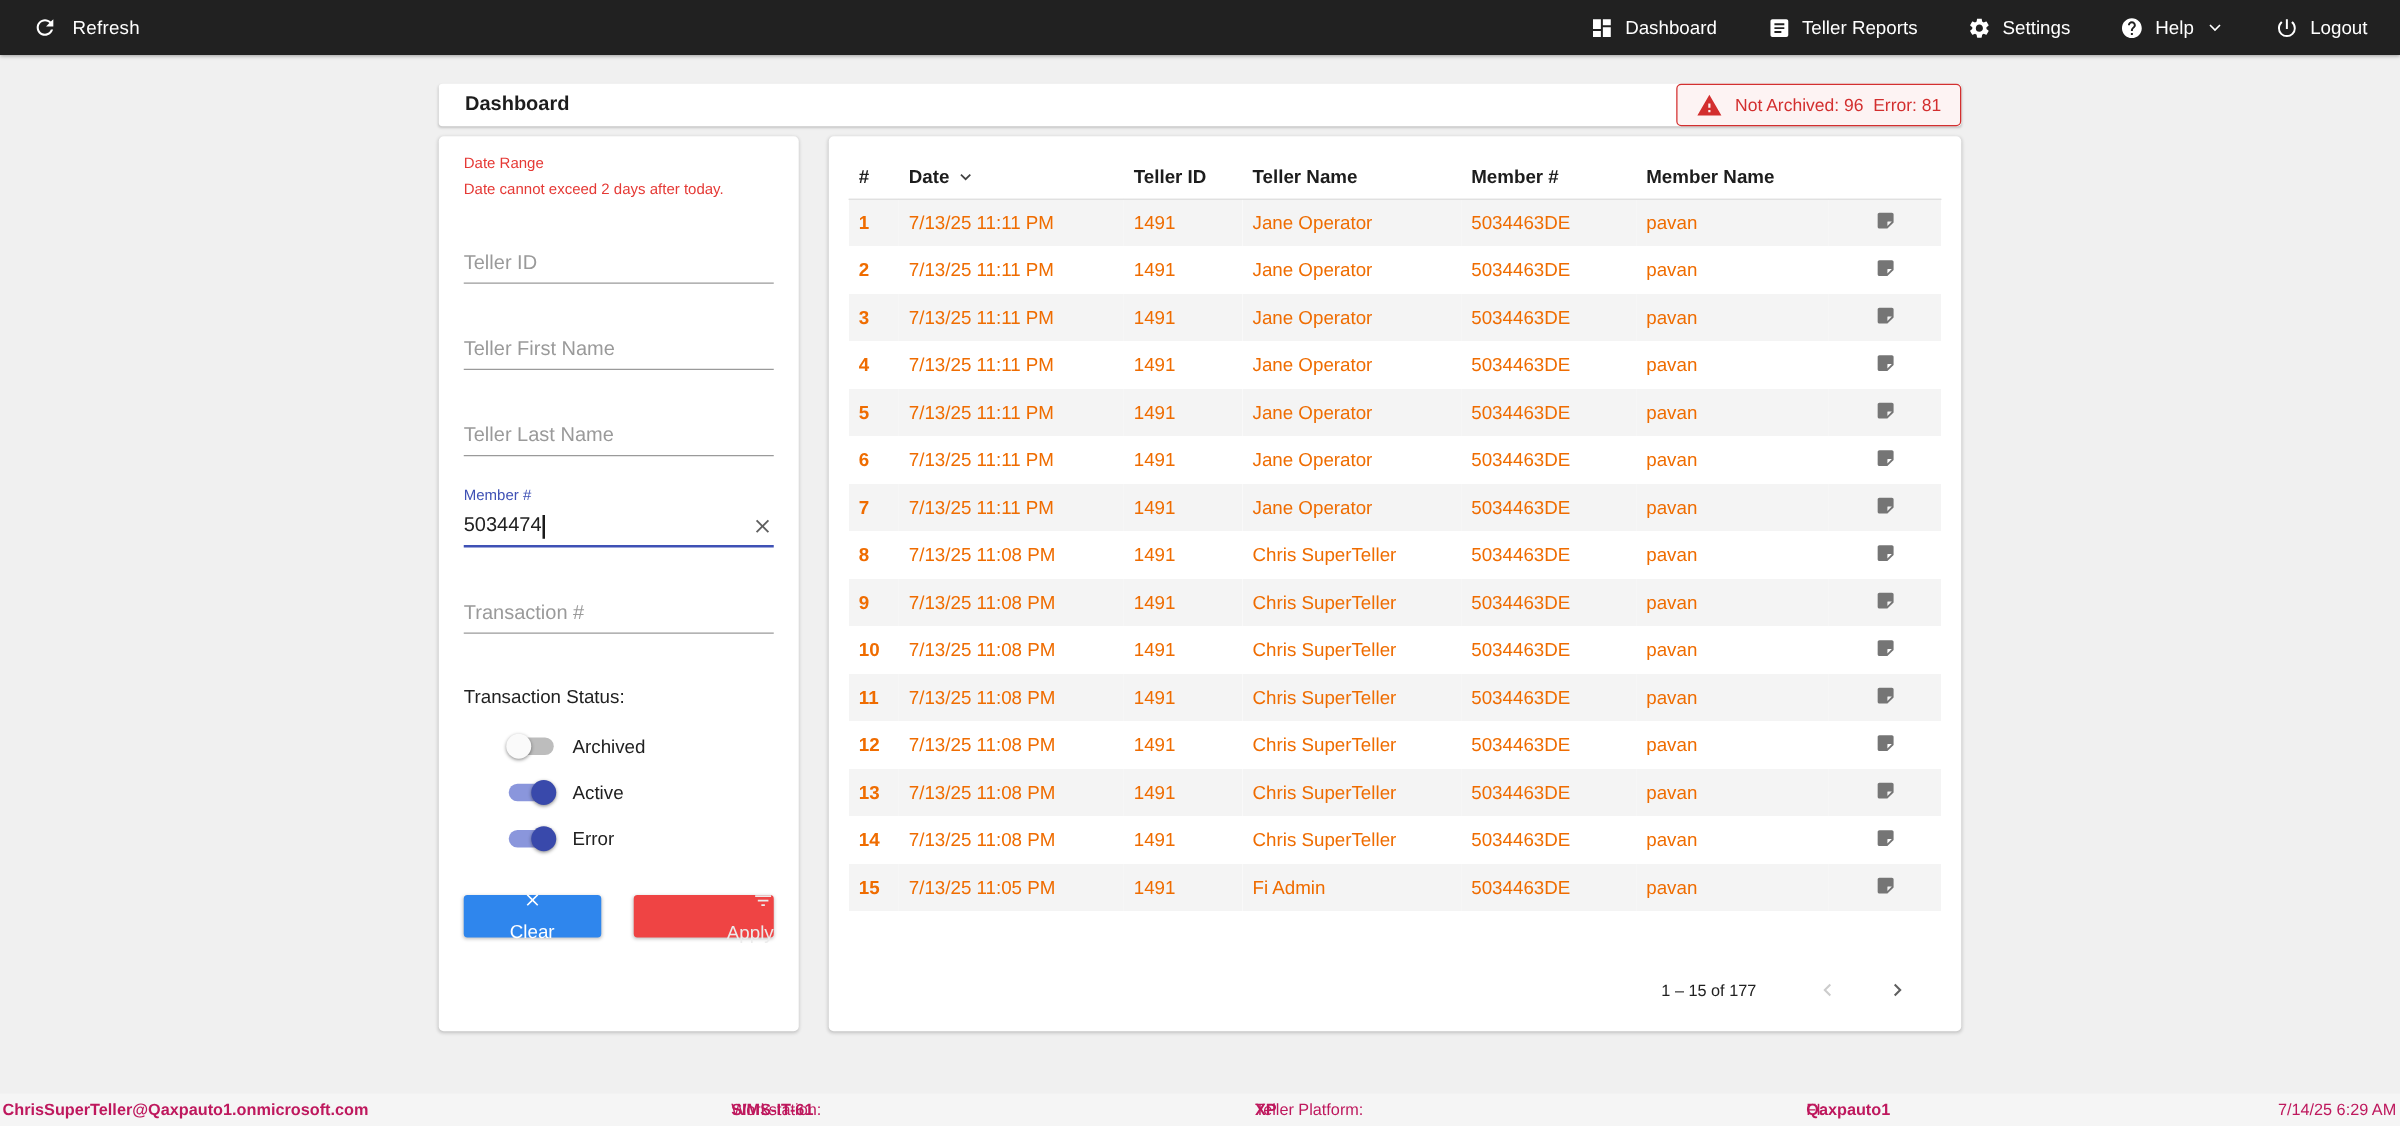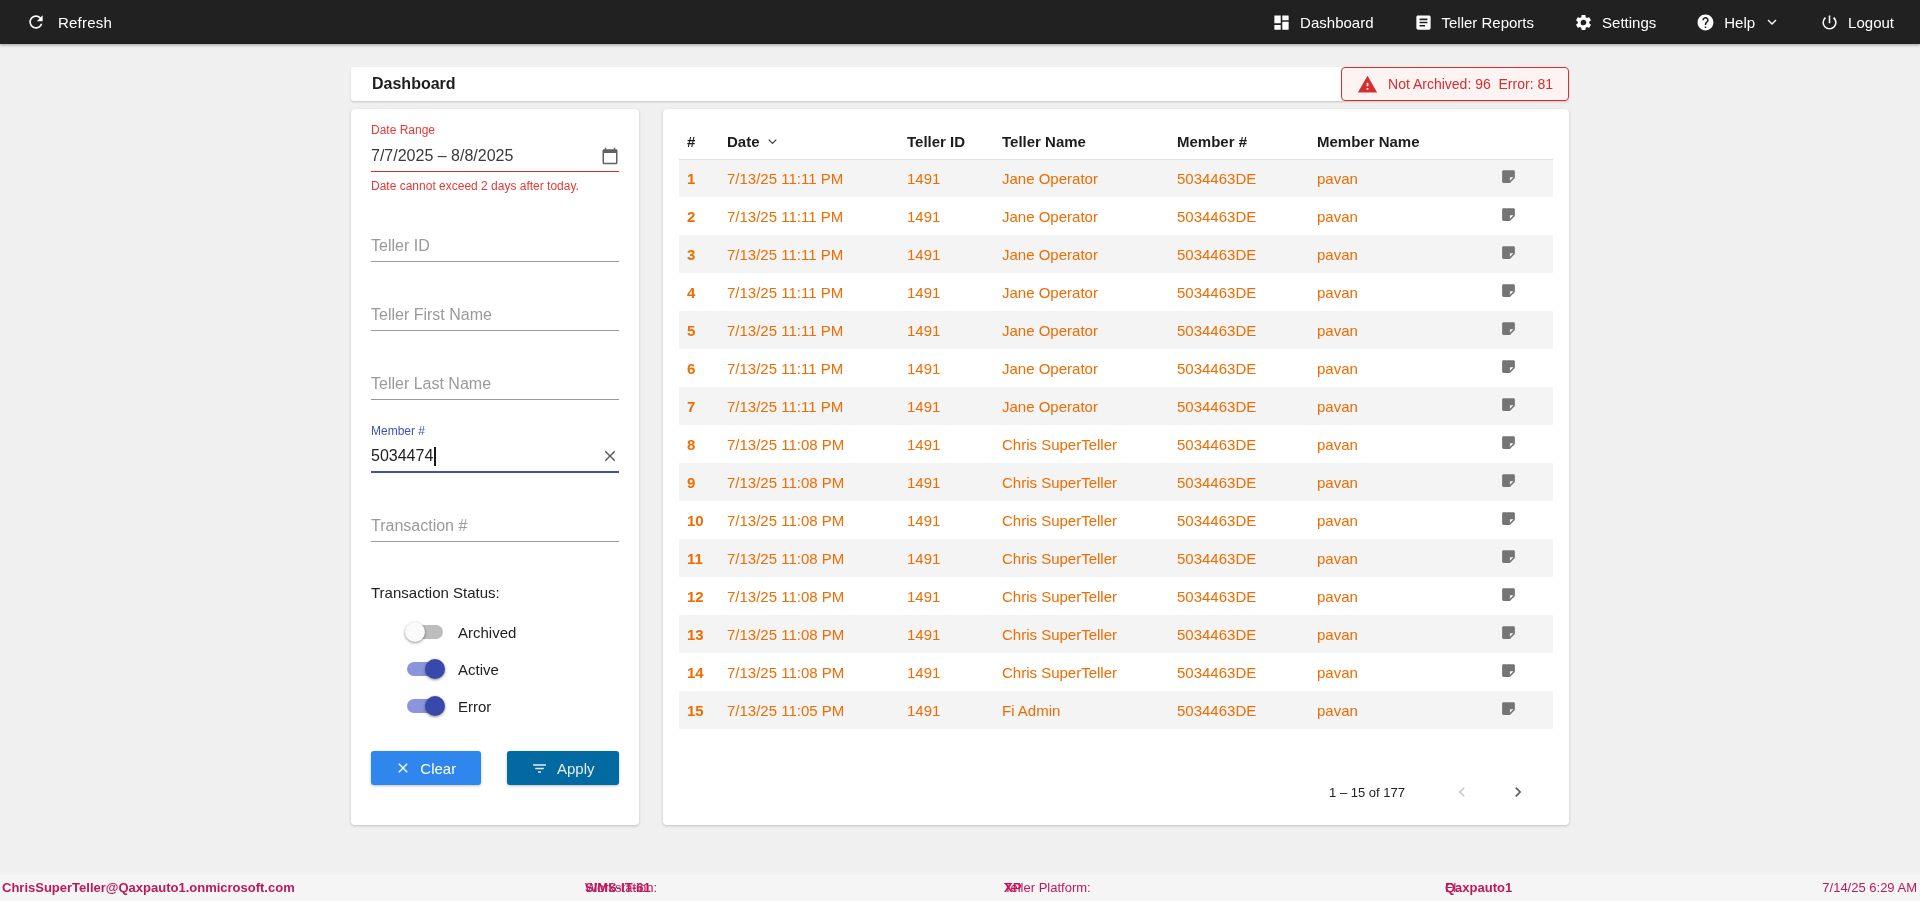--- a/index.html
+++ b/index.html
@@ -84,23 +84,24 @@
   .toggle.on .track { background: #8a96dc; }
   .toggle.on .thumb { left: 20px; background: #3949ab; }
   .toggle-label { font-size: 15px; }
 
   .buttons { display: flex; gap: 26px; margin-top: 34px; }
   .btn {
     height: 34px; border: none; border-radius: 3px; font-size: 15px;
     display: inline-flex; align-items: center; justify-content: center; gap: 9px;
     cursor: pointer; font-family: "Liberation Sans", sans-serif;
     box-shadow: 0 1px 3px rgba(0,0,0,0.25);
+    flex-direction: column;
   }
   .btn-clear { width: 110px; background: #2f86ed; color: #fff; }
-  .btn-apply { width: 113px; background: #0369a1; color: #ebebeb; cursor: default; }
+  .btn-apply { width: 113px; background: #ef4444; color: #ebebeb; cursor: default; align-items: flex-end; }
 
   
   .table-panel {
     flex: 1; height: 716px; background: #fff; border-radius: 4px;
     box-shadow: 0 1px 3px rgba(0,0,0,0.2); padding: 16px; position: relative;
   }
   table { width: 100%; border-collapse: collapse; font-size: 15px; table-layout: fixed; }
   th { text-align: left; font-weight: bold; color: #1d1d1d; height: 34px; padding: 0 8px; border-bottom: 1px solid #e0e0e0; cursor: pointer; }
   .th-inner { display: flex; align-items: center; gap: 5px; }
   td { height: 38px; padding: 0 8px; color: #ef6c00; overflow: hidden; white-space: nowrap; }
@@ -213,28 +214,20 @@
         <span class="alert-text">Not Archived: 96  Error: 81</span>
       </div>
     </div>
 
     <div class="panels">
 
       <div class="filter-panel">
 
         <div>
           <div class="field-label red-text">Date Range</div>
-          <div class="dr-input">
-            <span>7/7/2025 – 8/8/2025</span>
-            <span class="cal">
-              <svg width="18" height="18" viewBox="0 0 24 24" fill="#616161">
-                  <path d="M20 3h-1V1h-2v2H7V1H5v2H4c-1.1 0-2 .9-2 2v16c0 1.1.9 2 2 2h16c1.1 0 2-.9 2-2V5c0-1.1-.9-2-2-2zm0 18H4V8h16v13z"></path>
-                </svg>
-            </span>
-          </div>
           <div class="dr-error">Date cannot exceed 2 days after today.</div>
         </div>
 
         <input class="text-input" placeholder="Teller ID" style="">
         <input class="text-input" placeholder="Teller First Name" style="">
         <input class="text-input" placeholder="Teller Last Name" style="">
 
         <div class="member-field">
           <div class="field-label blue-text">Member #</div>
           <div class="member-input">

